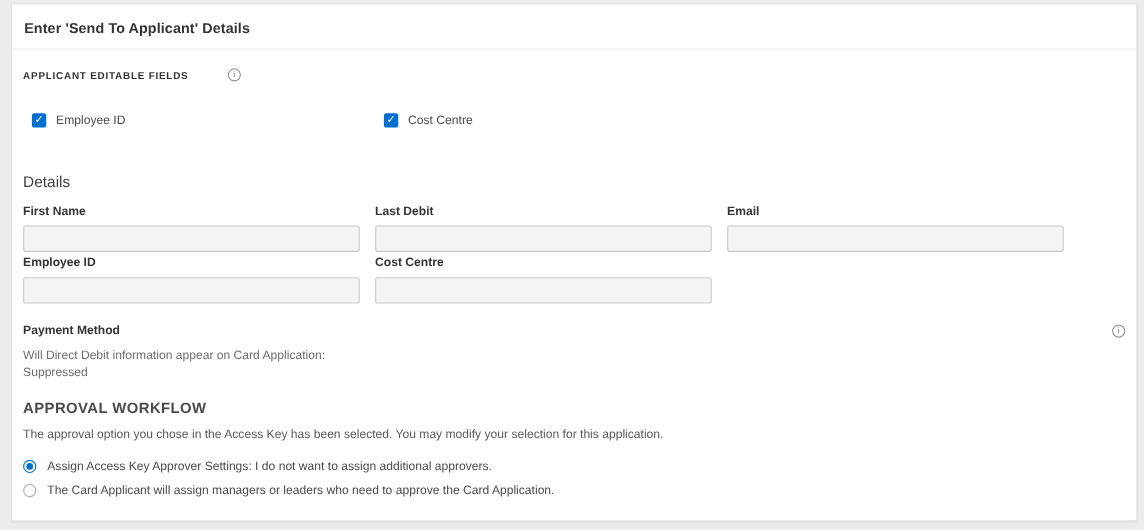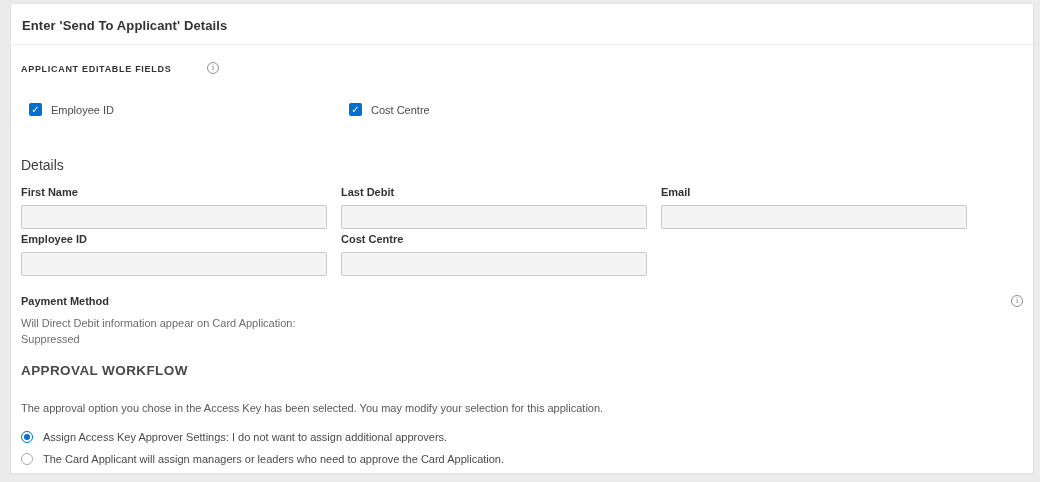--- a/index.html
+++ b/index.html
@@ -125,21 +125,21 @@
   }
 
   .workflow-heading {
     margin-top: 15px;
     font-size: 13.5px;
     color: #4a4a4a;
     font-weight: bold;
     letter-spacing: .4px;
   }
   .workflow-desc {
-    margin-top: 24px;
+    margin-top: 11px;
     font-size: 11px;
     color: #595959;
   }
 
   .radio-group { margin-top: 17px; }
   .radio-item {
     display: flex; align-items: center;
     margin-bottom: 10px;
     cursor: pointer;
   }

